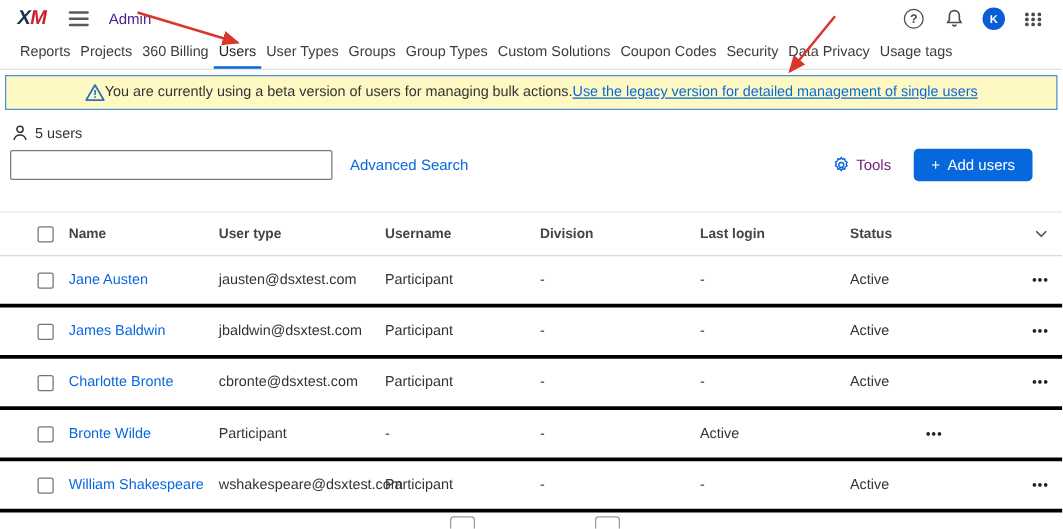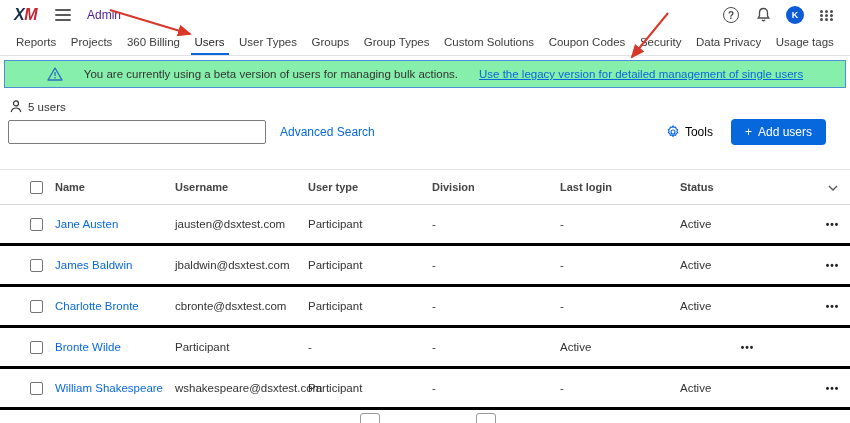--- a/index.html
+++ b/index.html
@@ -16,35 +16,35 @@
   .hamburger span { display:block; height:2px; background:#5b5b5b; margin:3px 0; border-radius:1px; }
   .app-title { font-size:12px; color:#4c1d95; margin-left:16px; }
   .topbar-right { margin-left:auto; display:flex; align-items:center; gap:14px; }
   .icon-btn { width:18px; height:18px; display:flex; align-items:center; justify-content:center; cursor:pointer; color:#4b4b4b; }
   .help-circle { width:16px; height:16px; border:1.4px solid #4b4b4b; border-radius:50%; font-size:10px; font-weight:bold; display:flex; align-items:center; justify-content:center; }
   .avatar { width:18px; height:18px; border-radius:50%; background:#0b5cd5; color:#fff; font-size:9px; font-weight:bold; display:flex; align-items:center; justify-content:center; cursor:pointer; }
   .dots-grid { display:grid; grid-template-columns:repeat(3, 4px); grid-gap:1px; }
   .dots-grid i { width:3px; height:3px; background:#4b4b4b; border-radius:50%; }
 
   
-  .nav { height:26px; display:flex; justify-content:space-between; align-items:stretch; padding:0 12px; border-bottom:1px solid #e2e2e2; }
+  .nav { height:26px; display:flex; align-items:stretch; padding:0 12px; border-bottom:1px solid #e2e2e2; }
   .tab { font-size:11.5px; color:#3c3c3c; display:flex; align-items:center; padding:0 4px; cursor:pointer; border-bottom:2px solid transparent; white-space:nowrap; }
   .tab.active { border-bottom-color:#0768dd; color:#1f1f1f; }
 
   
-  .banner { margin:4px 4px 0 4px; height:28px; background:#86efac; border:1px solid #4d8fd6; display:flex; align-items:center; justify-content:center; gap:21px; font-size:11.5px; color:#333; }
+  .banner { margin:4px 4px 0 4px; height:28px; background:#fef9c3; border:1px solid #4d8fd6; display:flex; align-items:center; justify-content:center; gap:0; font-size:11.5px; color:#333; }
   .banner a { color:#0768dd; text-decoration:underline; cursor:pointer; }
 
   
   .count-row { display:flex; align-items:center; gap:6px; padding:12px 8px 0 10px; font-size:11.5px; color:#333; }
   .toolbar { display:flex; align-items:center; padding:6px 24px 0 8px; }
   .search-input { width:258px; height:24px; border:1px solid #7a7a7a; border-radius:2px; font-size:12px; padding:0 6px; font-family:"Liberation Sans", sans-serif; }
   .adv-link { font-size:12px; color:#0768dd; margin-left:14px; cursor:pointer; text-decoration:none; }
   .toolbar-right { margin-left:auto; display:flex; align-items:center; gap:18px; }
-  .tools-btn { display:flex; align-items:flex-start; gap:5px; background:none; border:none; color:#000000; font-size:12px; cursor:pointer; font-family:"Liberation Sans", sans-serif; }
+  .tools-btn { display:flex; align-items:flex-start; gap:5px; background:none; border:none; color:#701a75; font-size:12px; cursor:pointer; font-family:"Liberation Sans", sans-serif; }
   .add-btn { background:#0768dd; color:#fff; border:none; border-radius:4px; height:26px; padding:0 14px; font-size:12px; cursor:pointer; display:flex; align-items:center; gap:6px; font-family:"Liberation Sans", sans-serif; }
 
   
   .table { margin-top:24px; }
   .thead, .trow { display:grid; grid-template-columns:55px 120px 133px 124px 128px 120px 135px 1fr; align-items:center; }
   .thead { height:36px; border-top:1px solid #e6e6e6; border-bottom:1px solid #d9d9d9; font-size:11px; font-weight:bold; color:#444; }
   .trow { height:41px; border-bottom:3px solid #000000; font-size:11.5px; color:#333; }
   .cb { width:13px; height:13px; border:1px solid #757575; border-radius:2px; background:#fff; margin-left:30px; cursor:pointer; }
   .name-link { color:#0768dd; text-decoration:none; cursor:pointer; }
   .th-chevron { justify-self:center; color:#555; cursor:pointer; }
@@ -146,22 +146,22 @@
         <span>+</span>
         <span>Add users</span>
       </button>
     </div>
   </div>
 
   <div class="table">
     <div class="thead">
       <span class="cb"></span>
       <span>Name</span>
+      <span>User type</span>
       <span>Username</span>
-      <span>User type</span>
       <span>Division</span>
       <span>Last login</span>
       <span>Status</span>
       <span class="th-chevron">
         <svg width="10" height="6" viewBox="0 0 10 6">
             <polyline points="1,1 5,5 9,1" fill="none" stroke="#555" stroke-width="1.3"></polyline>
           </svg>
       </span>
     </div>
     <div>

